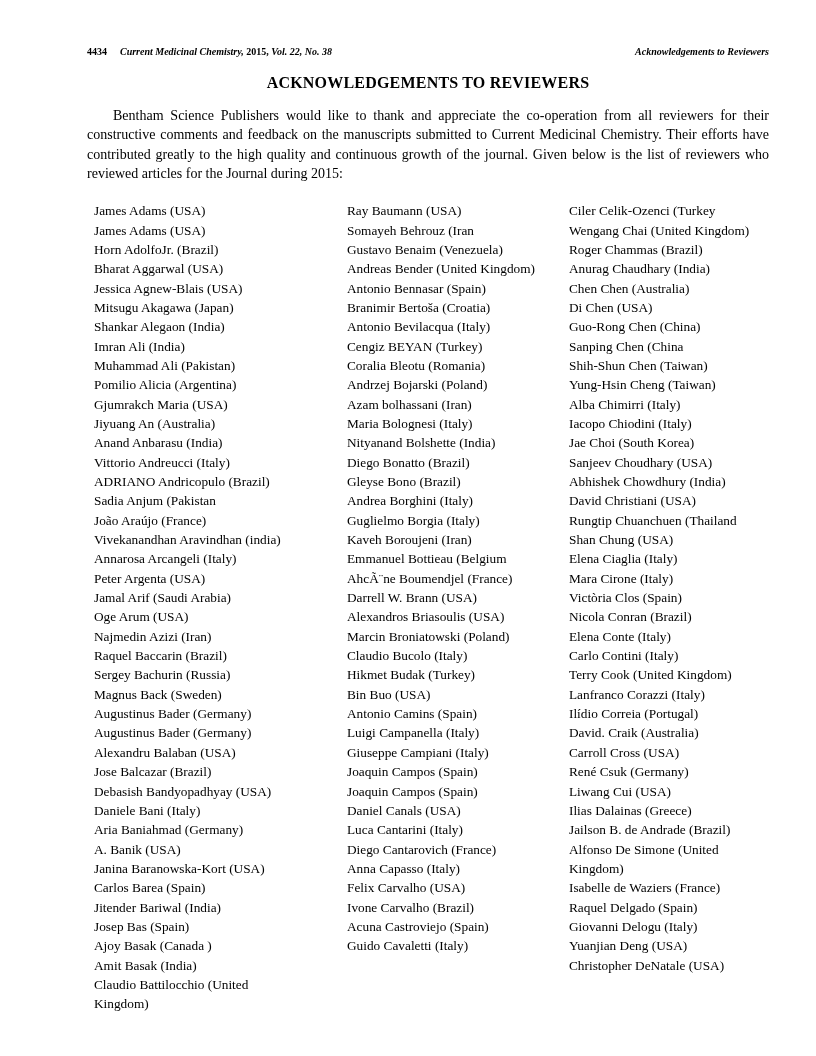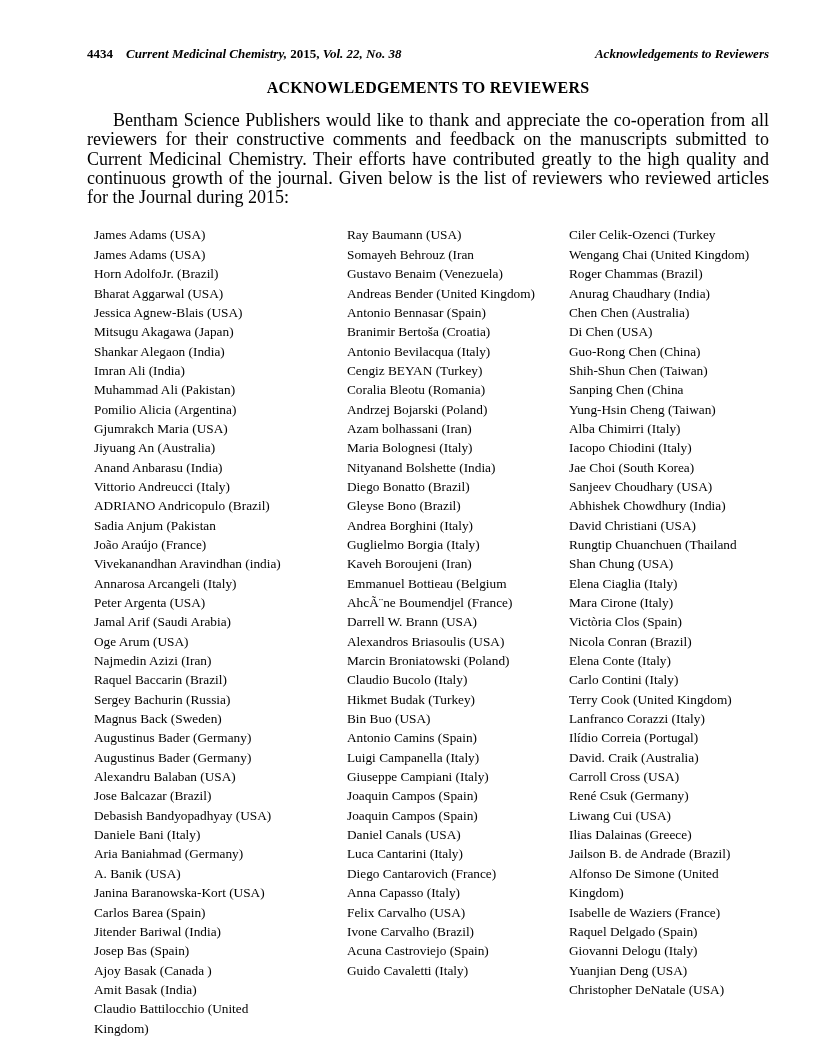--- a/index.html
+++ b/index.html
@@ -16,37 +16,37 @@
   }
   .content {
     position: absolute;
     left: 87px; top: 46px;
     width: 682px;
   }
   .running-head {
     display: flex;
     justify-content: space-between;
     align-items: baseline;
-    font-size: 13px;
+    font-size: 10px;
     font-weight: bold;
     white-space: nowrap;
   }
   .running-head .journal-ref .ital { font-style: italic; }
   .running-head .journal-ref .jname { margin-left: 13px; }
   .running-head .running-title { font-style: italic; }
   .doc-title {
     margin: 17px 0 0 0;
     text-align: center;
     font-size: 16px;
     font-weight: bold;
     letter-spacing: 0.2px;
   }
   .intro {
     margin: 14px 0 0 0;
-    font-size: 18px;
+    font-size: 14px;
     line-height: 19.3px;
     text-align: justify;
     text-indent: 26px;
   }
   .reviewer-columns {
     margin-top: 18px;
     display: flex;
     flex-direction: row;
     margin-left: 7px;
   }
@@ -162,22 +162,22 @@
           <div class="name">Guido Cavaletti (Italy)</div>
         </div>
       <div class="col col-3">
           <div class="name">Ciler Celik-Ozenci (Turkey</div>
           <div class="name">Wengang Chai (United Kingdom)</div>
           <div class="name">Roger Chammas (Brazil)</div>
           <div class="name">Anurag Chaudhary (India)</div>
           <div class="name">Chen Chen (Australia)</div>
           <div class="name">Di Chen (USA)</div>
           <div class="name">Guo-Rong Chen (China)</div>
+          <div class="name">Sanping Chen (China</div>
           <div class="name">Shih-Shun Chen (Taiwan)</div>
-          <div class="name">Sanping Chen (China</div>
           <div class="name">Yung-Hsin Cheng (Taiwan)</div>
           <div class="name">Alba Chimirri (Italy)</div>
           <div class="name">Iacopo Chiodini (Italy)</div>
           <div class="name">Jae Choi (South Korea)</div>
           <div class="name">Sanjeev Choudhary (USA)</div>
           <div class="name">Abhishek Chowdhury (India)</div>
           <div class="name">David Christiani (USA)</div>
           <div class="name">Rungtip Chuanchuen (Thailand</div>
           <div class="name">Shan Chung (USA)</div>
           <div class="name">Elena Ciaglia (Italy)</div>

